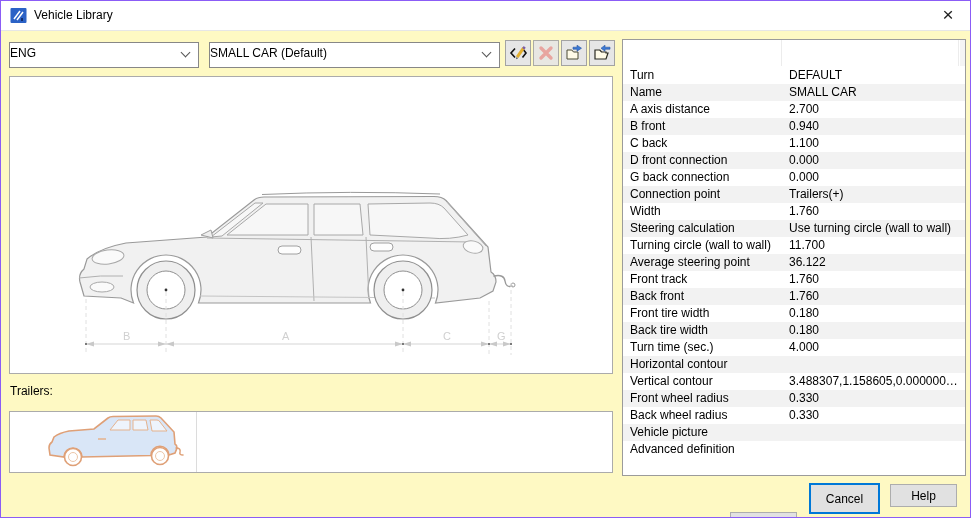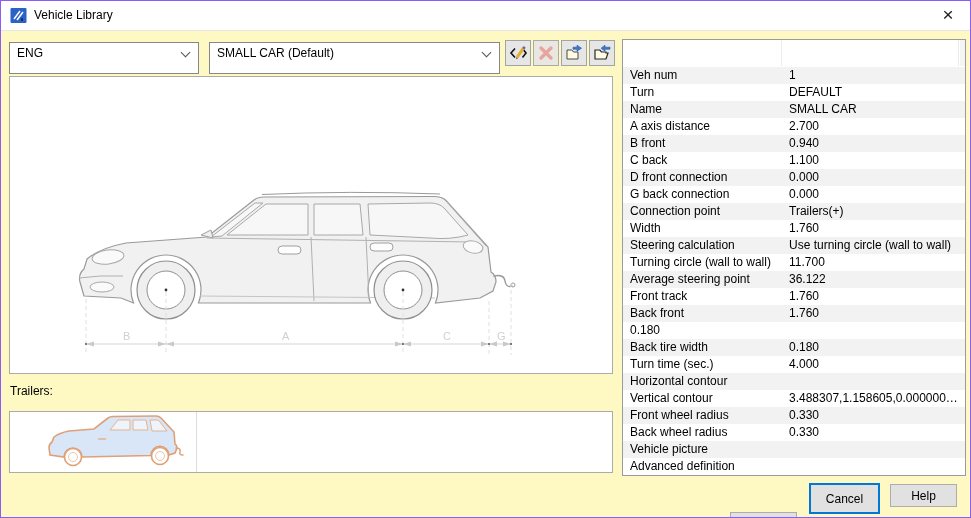--- a/index.html
+++ b/index.html
@@ -9,22 +9,22 @@
     border:1px solid #8b5cf6; box-sizing:border-box; overflow:hidden;
     font-size:12px; color:#000;
   }
   
   .titlebar { position:absolute; left:0; top:0; right:0; height:29px; background:#fff; border-bottom:1px solid #e6e6e6; }
   .app-icon { position:absolute; left:9px; top:6px; width:17px; height:17px; }
   .title-text { position:absolute; left:33px; top:7px; font-size:12px; }
   .close-btn { position:absolute; right:6px; top:0; width:32px; height:28px; border:0; background:transparent;
     font-size:19px; line-height:26px; color:#222; text-align:center; padding:0; }
   
-  .combo { position:absolute; top:41px; height:32px; border:1px solid #878787; background:#fff;
-    box-sizing:border-box; line-height:20px; padding-left:7px; }
+  .combo { position:absolute; top:41px; height:26px; border:1px solid #878787; background:#fff;
+    box-sizing:border-box; line-height:20px; }
   .combo-lang { left:8px;  width:190px; }
   .combo-veh  { left:208px; width:291px; }
   .chev { position:absolute; right:9px; top:6px; width:6px; height:6px;
     border-right:1.3px solid #555; border-bottom:1.3px solid #555; transform:rotate(45deg); }
   
   .toolbtn { position:absolute; top:39px; width:26px; height:26px; background:#e6e6e6;
     border:1px solid #a3a3a3; box-sizing:border-box; padding:0; display:flex; align-items:center; justify-content:center; }
   .toolbtn.disabled { opacity:.9; }
   
   .preview-panel { position:absolute; left:8px; top:75px; width:604px; height:298px;
@@ -200,24 +200,20 @@
     </div>
   </div>
 
   <div class="propgrid">
     <div class="pg-header">
       <div class="pg-h1"></div>
       <div class="pg-h2"></div>
       <div class="pg-gutter"></div>
     </div>
     <div>
-        <div class="prow odd">
-          <div class="plabel">Veh num</div>
-          <div class="pvalue">1</div>
-        </div>
         <div class="prow even">
           <div class="plabel">Turn</div>
           <div class="pvalue">DEFAULT</div>
         </div>
         <div class="prow odd">
           <div class="plabel">Name</div>
           <div class="pvalue">SMALL CAR</div>
         </div>
         <div class="prow even">
           <div class="plabel">A axis distance</div>
@@ -261,20 +257,21 @@
         </div>
         <div class="prow even">
           <div class="plabel">Front track</div>
           <div class="pvalue">1.760</div>
         </div>
         <div class="prow odd">
           <div class="plabel">Back front</div>
           <div class="pvalue">1.760</div>
         </div>
         <div class="prow even">
+          <div class="plabel">Front tire width</div>
           <div class="pvalue">0.180</div>
         </div>
         <div class="prow odd">
           <div class="plabel">Back tire width</div>
           <div class="pvalue">0.180</div>
         </div>
         <div class="prow even">
           <div class="plabel">Turn time (sec.)</div>
           <div class="pvalue">4.000</div>
         </div>

